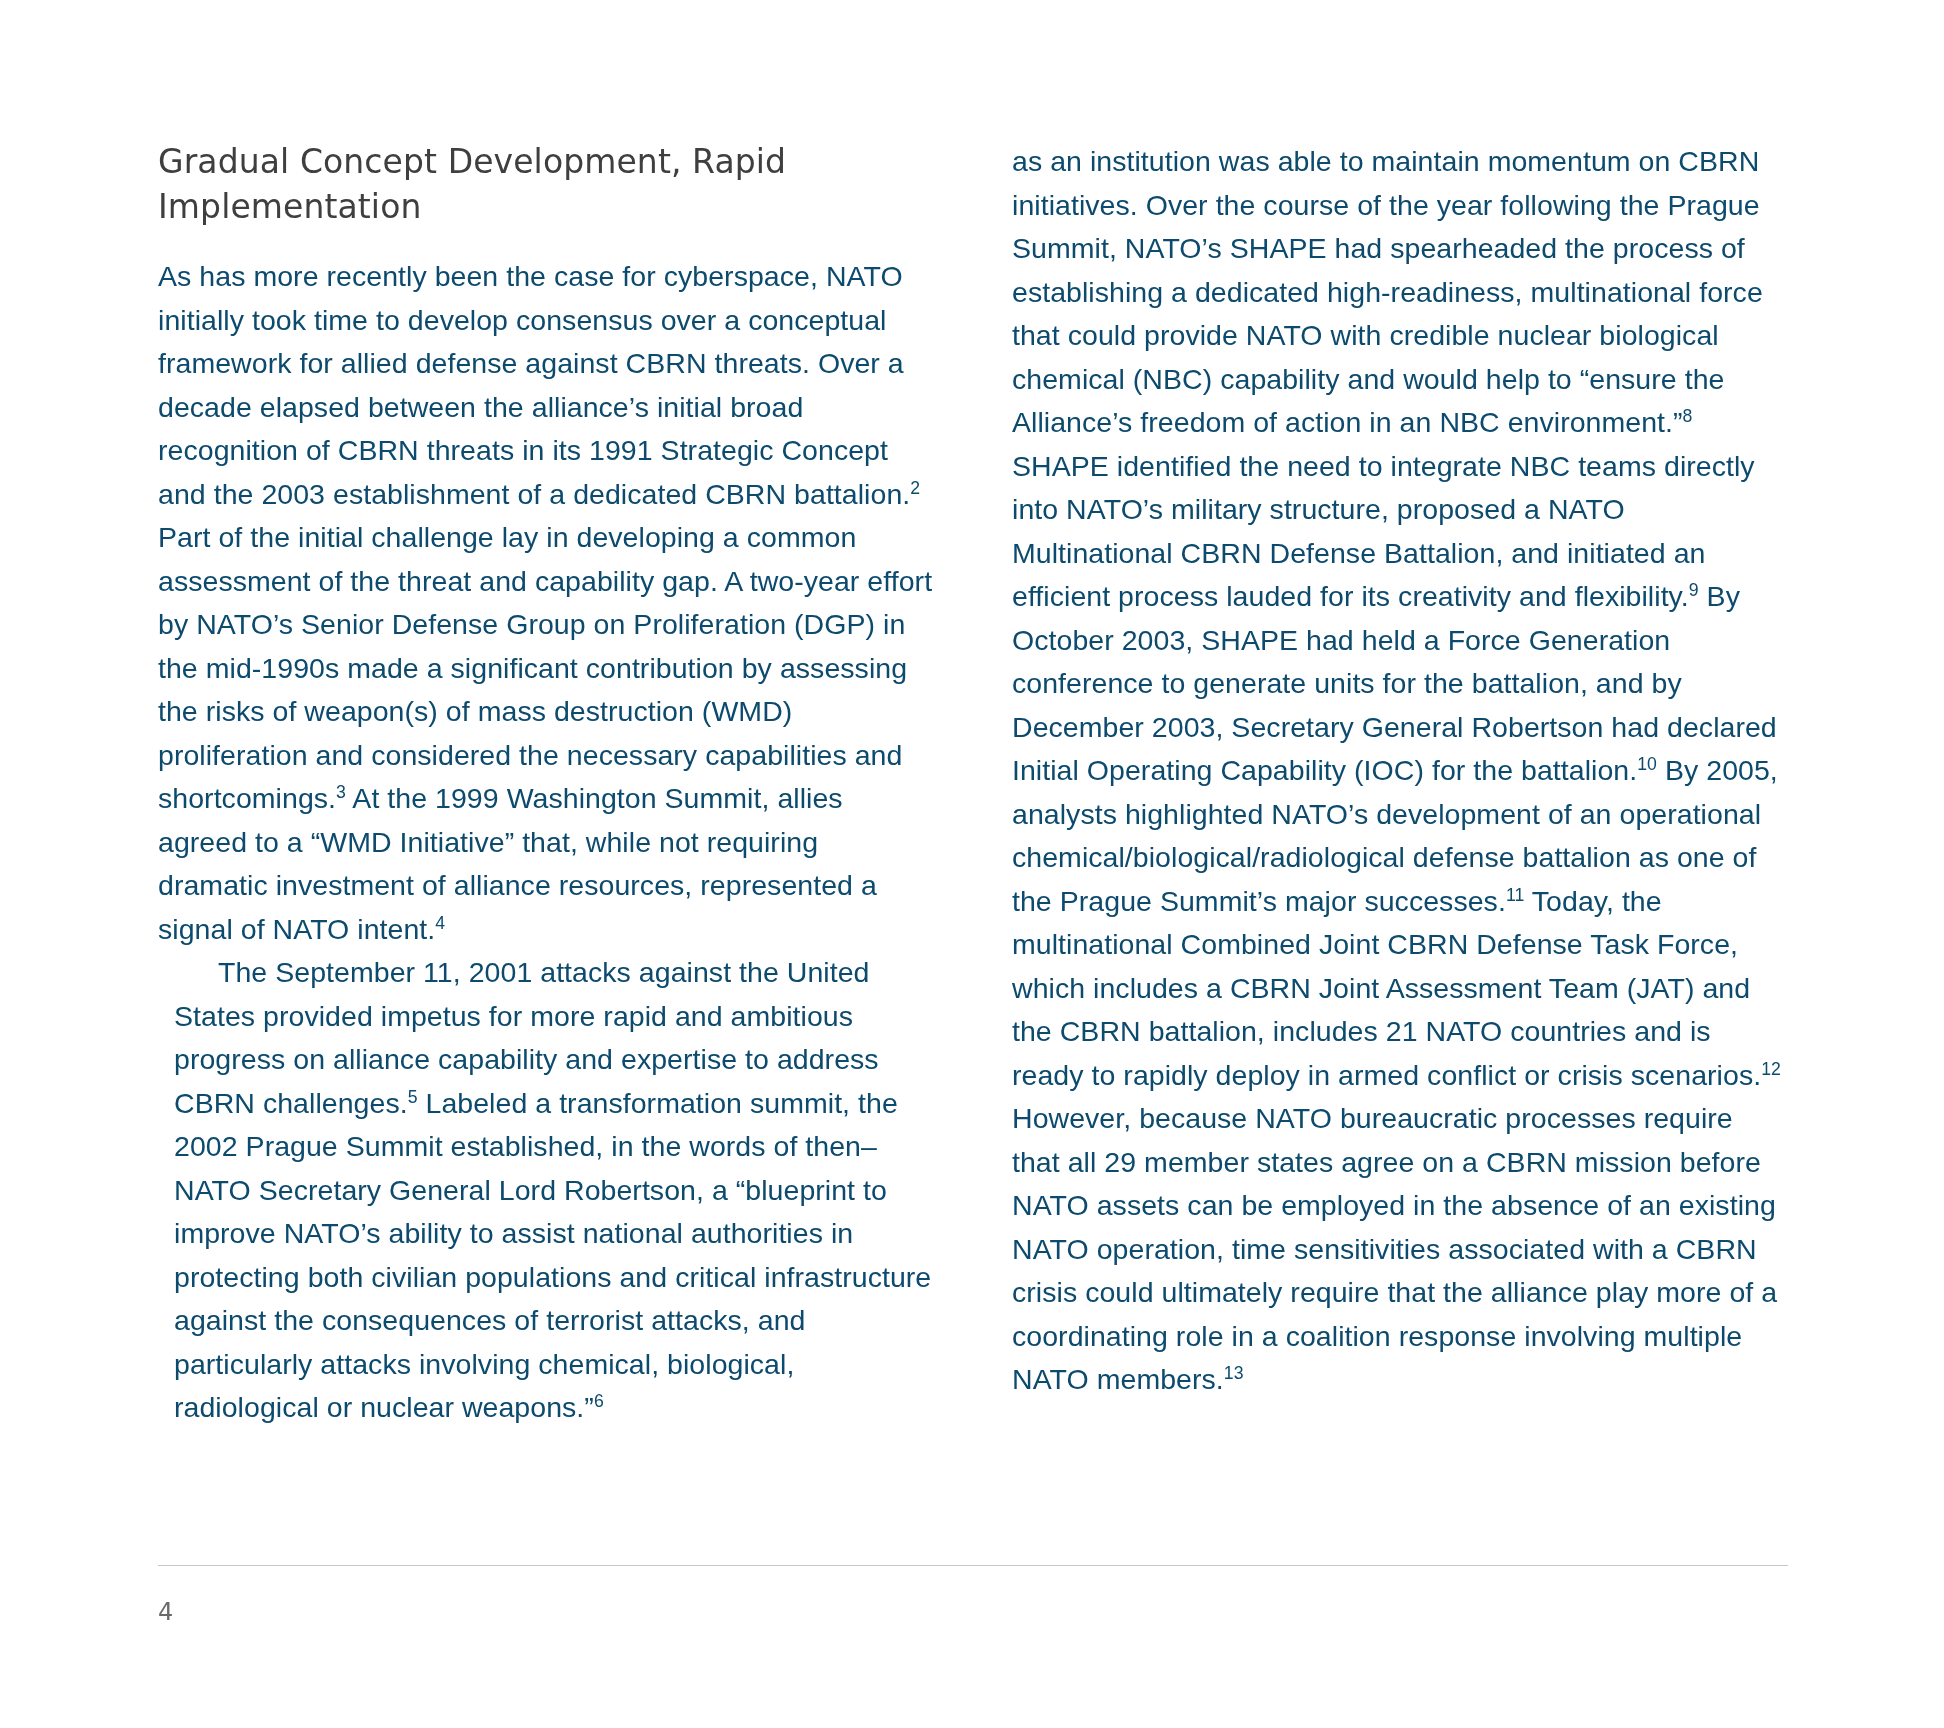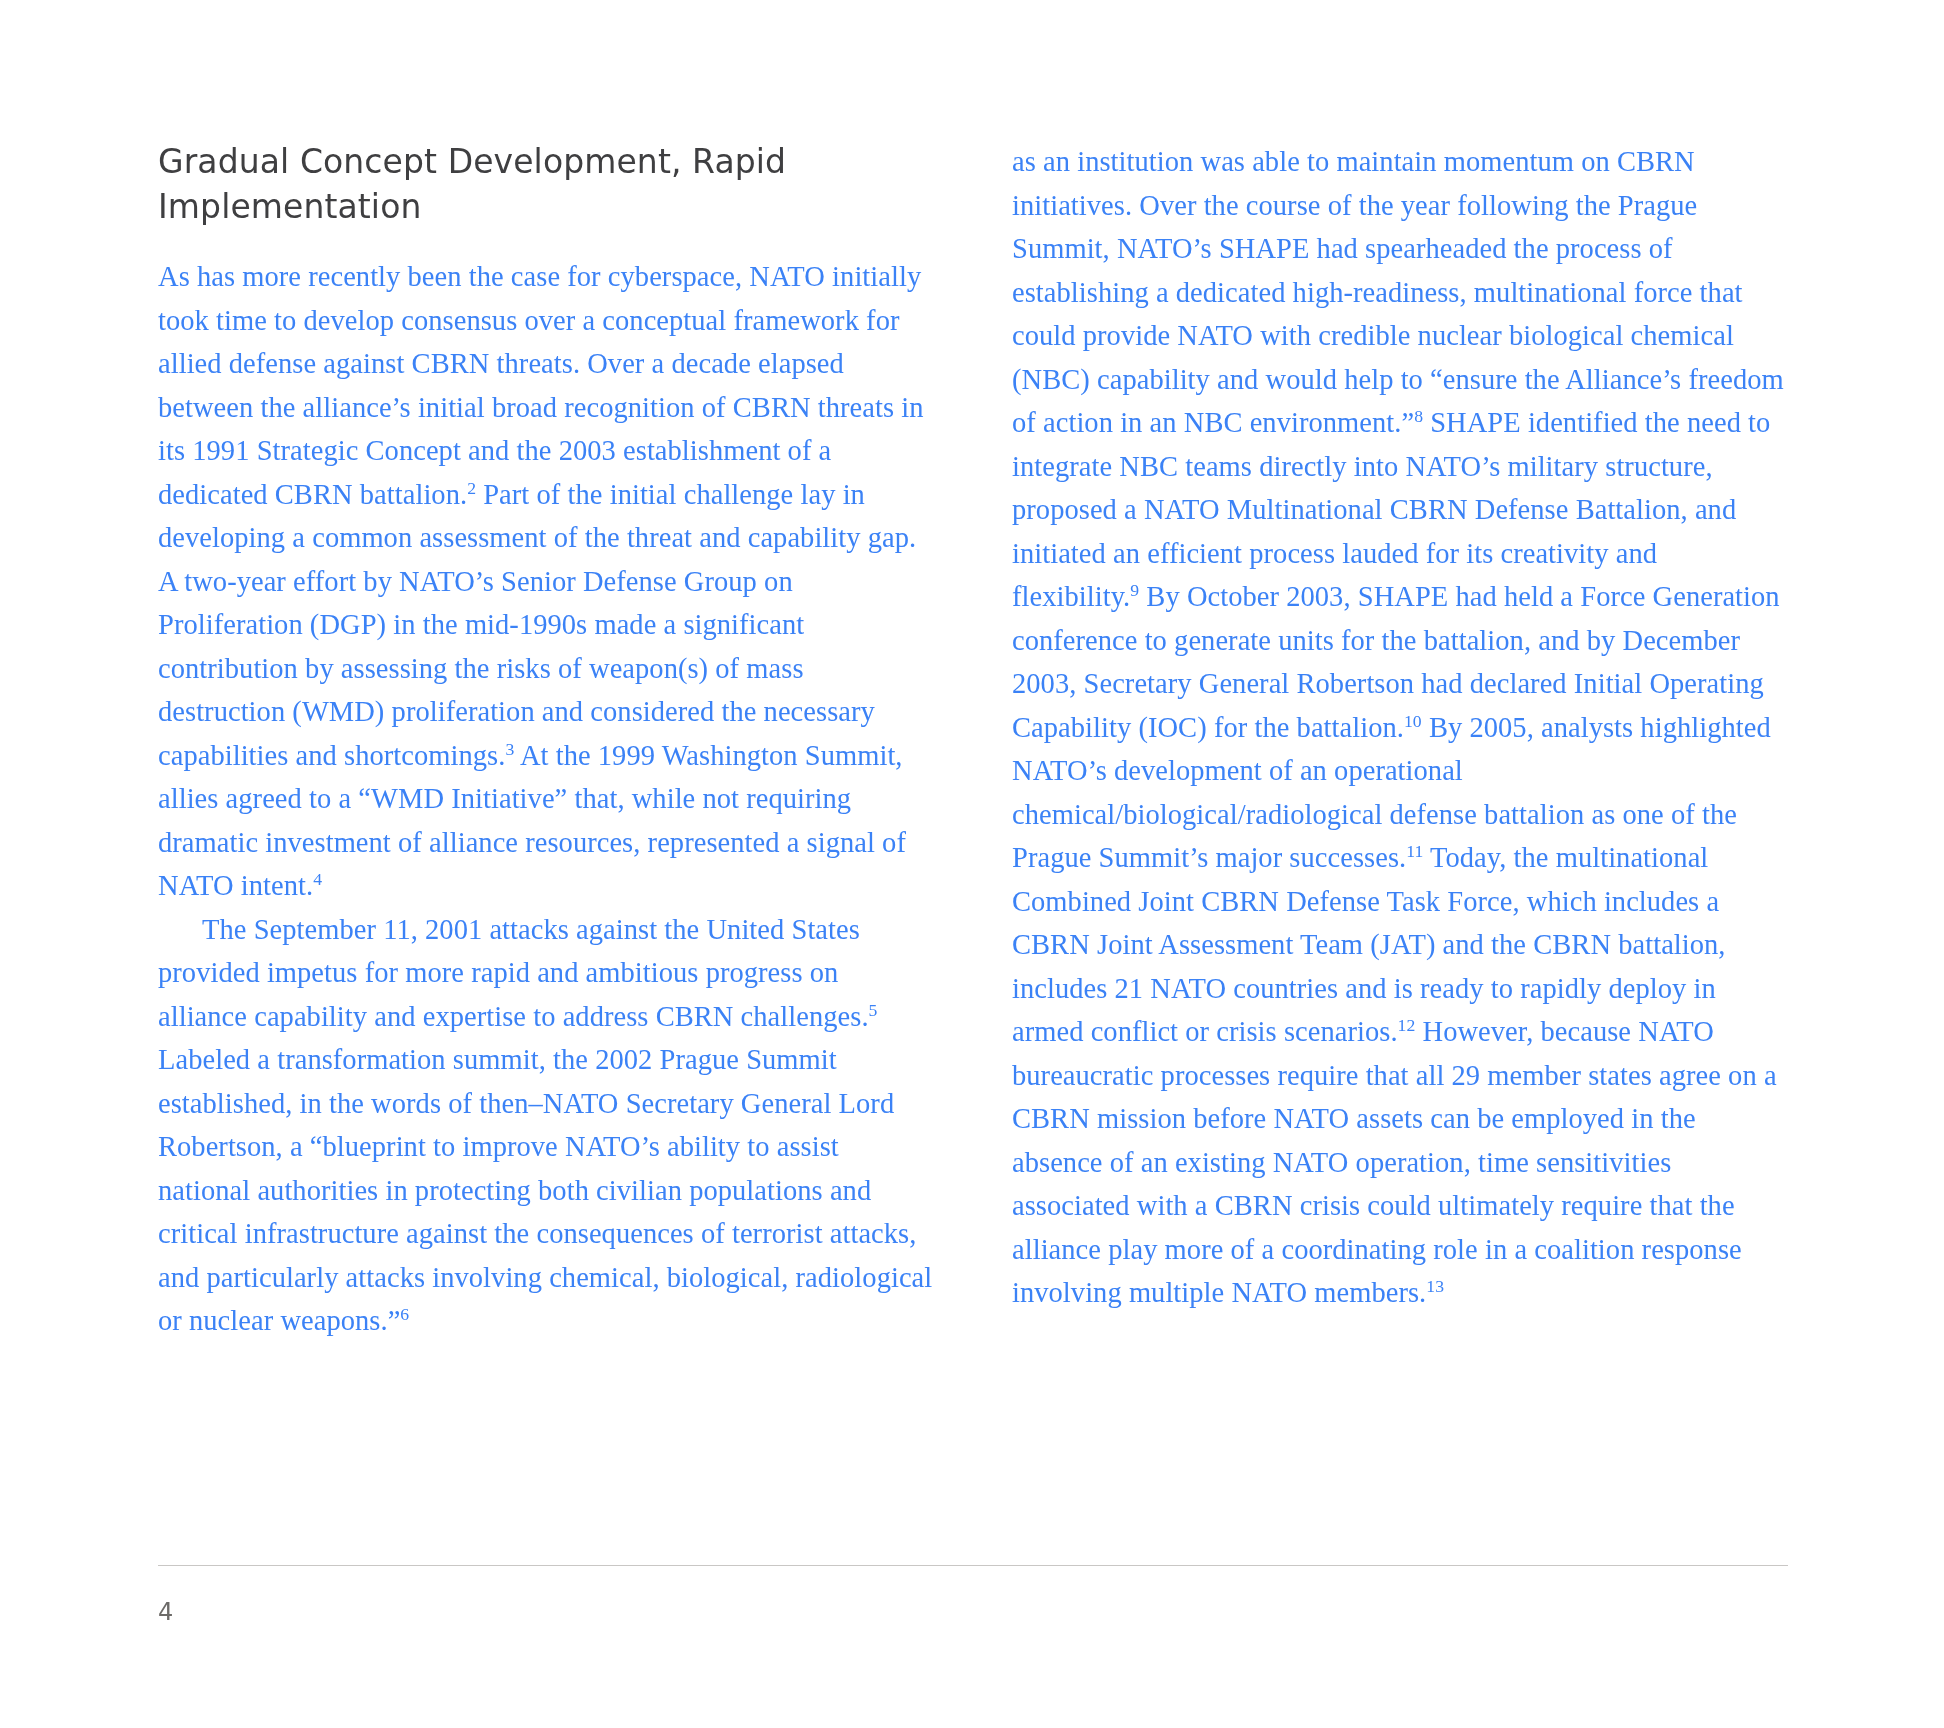--- a/index.html
+++ b/index.html
@@ -41,26 +41,27 @@
     line-height: 1.35;
     color: #3f3f41;
     margin: 0 0 26px 0;
     letter-spacing: 0.1px;
   }
   p.body-text {
     margin: 0;
     font-size: 28.5px;
     line-height: 43.5px;
     text-align: left;
-    color: #3b82f6;
-    font-family: Liberation Serif, serif;
+    color: #0c4a6e;
+    font-family: Liberation Sans, sans-serif;
     letter-spacing: 0.05px;
   }
   p.indent {
     text-indent: 44px;
+    margin-left: 16px;
   }
   sup {
     font-size: 0.62em;
     vertical-align: super;
     line-height: 0;
   }
   .footer-rule {
     position: absolute;
     left: 158px;
     top: 1565px;

